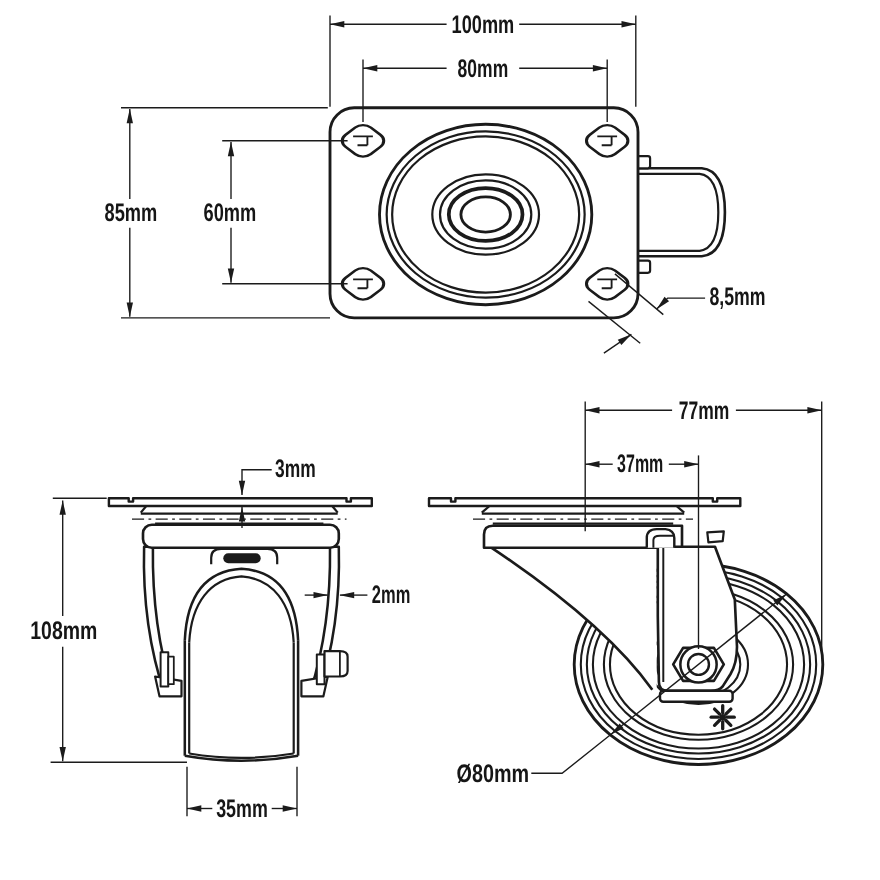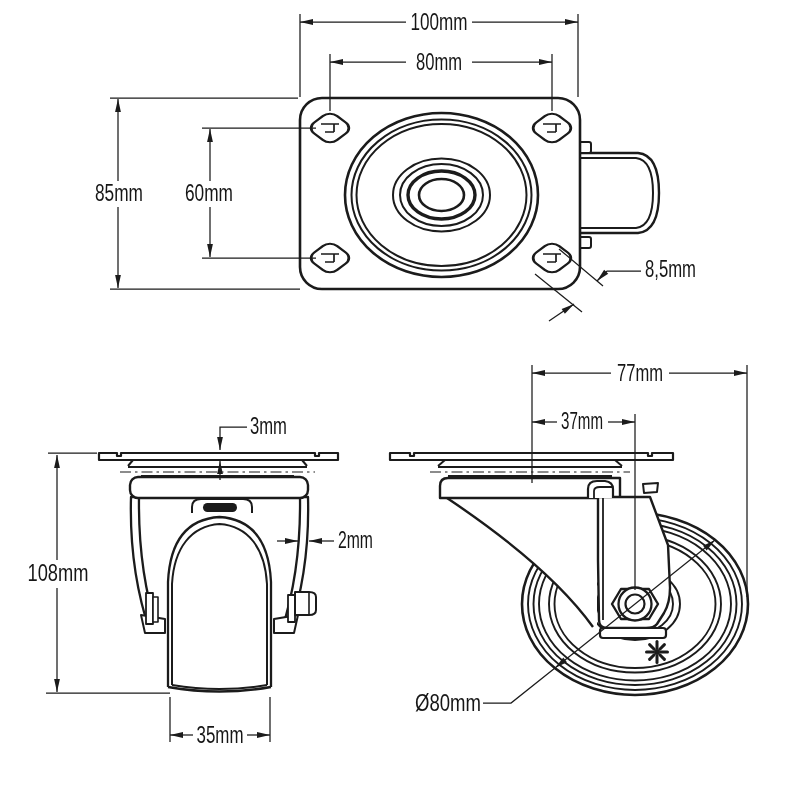--- a/index.html
+++ b/index.html
@@ -1,16 +1,16 @@
 <!DOCTYPE html>
 <html><head>
 <meta charset="utf-8">
 <style>
   html,body{margin:0;padding:0;background:#ffffff;}
-  .canvas{width:782px;height:800px;background:#ffffff;overflow:hidden;}
+  .canvas{width:782px;height:800px;background:#ffffff;overflow:hidden;font-weight:bold;}
   svg{display:block;}
   
   .s{stroke:#1b1b1b;fill:none;stroke-linejoin:round;stroke-linecap:butt;}
   .f{stroke:#1b1b1b;fill:#ffffff;stroke-linejoin:round;}
   .d{stroke:#1b1b1b;fill:none;stroke-width:1.25;}
   .cl{stroke:#1b1b1b;fill:none;stroke-width:1.1;stroke-dasharray:11 4 2.5 4;}
   .t{font-family:"Liberation Sans",sans-serif;font-size:23px;fill:#161616;}
   .ink{fill:#1b1b1b;stroke:none;}
 </style>
 </head>

